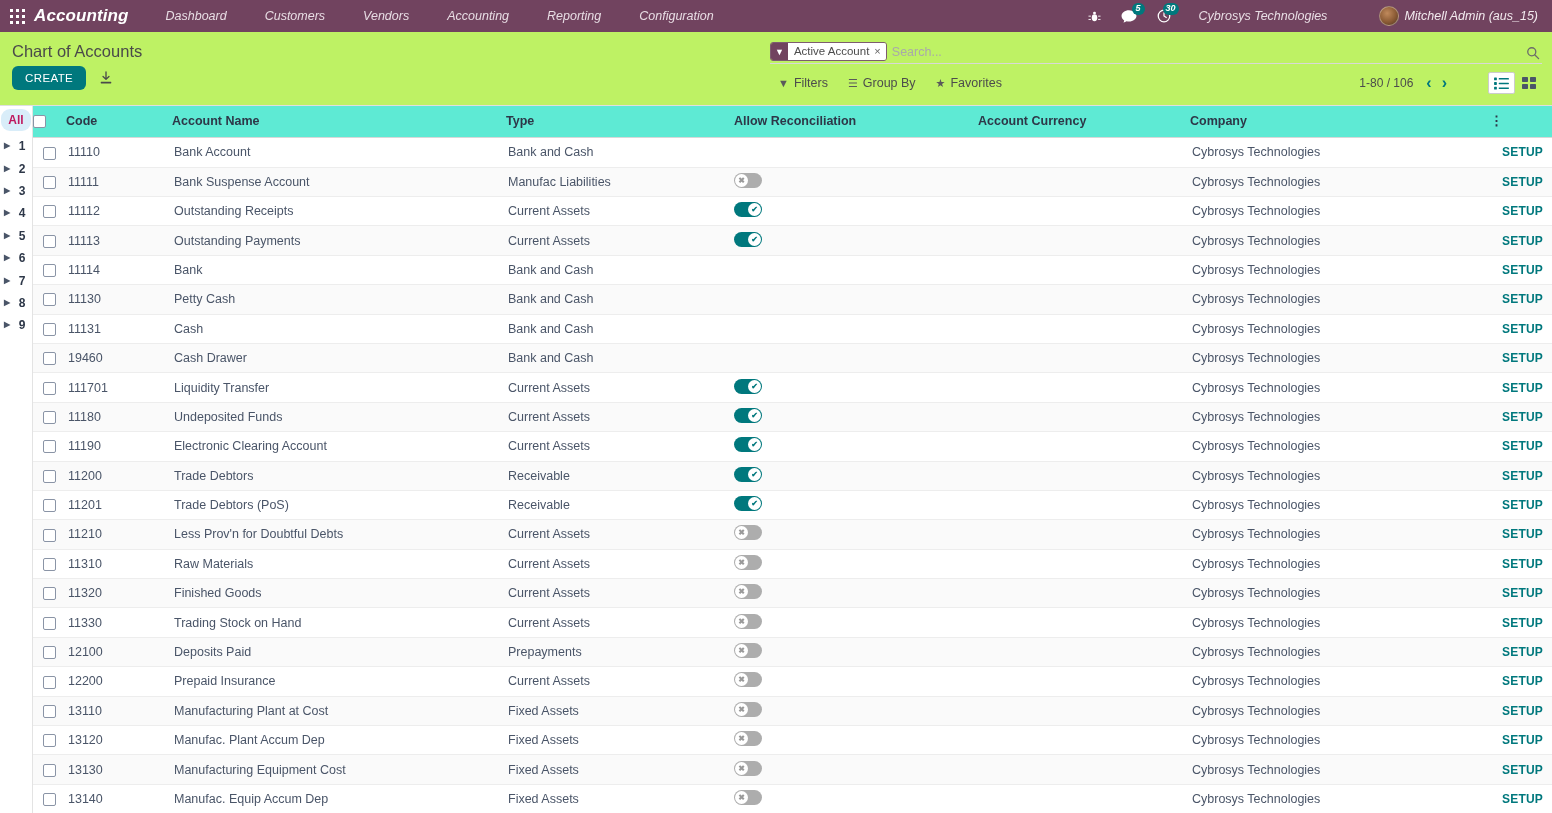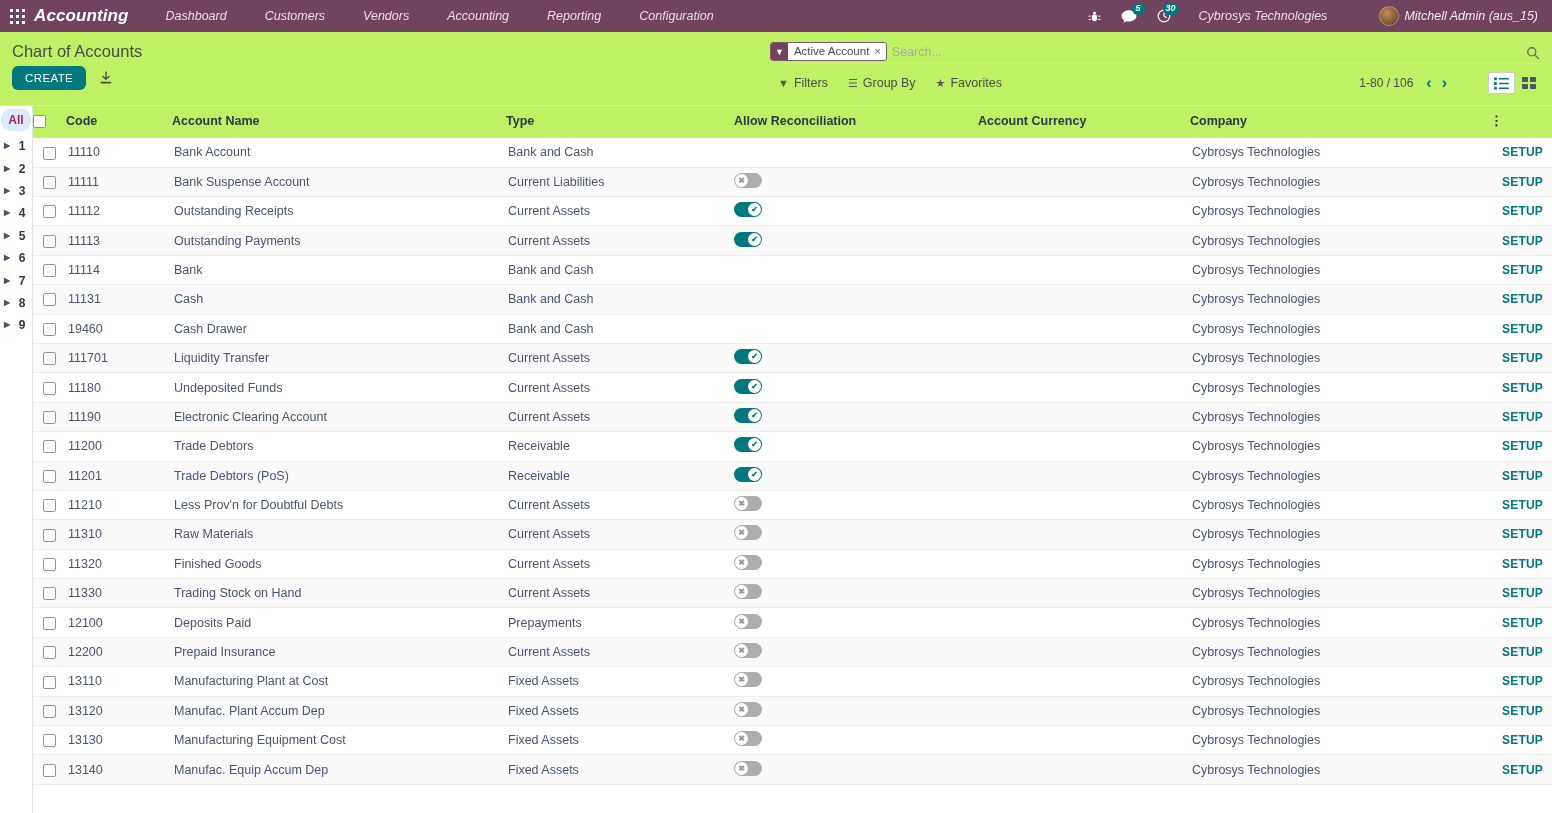--- a/index.html
+++ b/index.html
@@ -303,21 +303,21 @@
     table-layout: fixed;
     font-size: 12.5px;
   }
   table.o-list thead th {
     text-align: left;
     font-size: 12.5px;
     color: #2d3748;
     font-weight: bold;
     padding: 8px 0 9px 0;
     border-bottom: 1px solid #d8d8d8;
-    background: #bef264;
+    background: #5eead4;
     white-space: nowrap;
   }
   table.o-list tbody td {
     padding: 0;
     height: 29.4px;
     border-bottom: 1px solid #ededed;
     color: #4a5568;
     vertical-align: middle;
     white-space: nowrap;
     overflow: hidden;
@@ -591,21 +591,21 @@
             <td class="col-curr"><span class="cell-pad"></span></td>
             <td class="col-comp"><span class="cell-pad">Cybrosys Technologies</span></td>
             <td class="col-setup">
               <span class="setup-link">SETUP</span>
             </td>
           </tr>
           <tr>
             <td class="col-check"><span class="chk"></span></td>
             <td class="col-code"><span class="cell-pad">11111</span></td>
             <td class="col-name"><span class="cell-pad">Bank Suspense Account</span></td>
-            <td class="col-type"><span class="cell-pad">Current Liabilities</span></td>
+            <td class="col-type"><span class="cell-pad">Manufac Liabilities</span></td>
             <td class="col-recon"><span class="toggle off">
                 <span class="knob">✖</span>
               </span></td>
             <td class="col-curr"><span class="cell-pad"></span></td>
             <td class="col-comp"><span class="cell-pad">Cybrosys Technologies</span></td>
             <td class="col-setup">
               <span class="setup-link">SETUP</span>
             </td>
           </tr>
           <tr>
@@ -643,20 +643,32 @@
             <td class="col-type"><span class="cell-pad">Bank and Cash</span></td>
             <td class="col-recon"></td>
             <td class="col-curr"><span class="cell-pad"></span></td>
             <td class="col-comp"><span class="cell-pad">Cybrosys Technologies</span></td>
             <td class="col-setup">
               <span class="setup-link">SETUP</span>
             </td>
           </tr>
           <tr>
             <td class="col-check"><span class="chk"></span></td>
+            <td class="col-code"><span class="cell-pad">11130</span></td>
+            <td class="col-name"><span class="cell-pad">Petty Cash</span></td>
+            <td class="col-type"><span class="cell-pad">Bank and Cash</span></td>
+            <td class="col-recon"></td>
+            <td class="col-curr"><span class="cell-pad"></span></td>
+            <td class="col-comp"><span class="cell-pad">Cybrosys Technologies</span></td>
+            <td class="col-setup">
+              <span class="setup-link">SETUP</span>
+            </td>
+          </tr>
+          <tr>
+            <td class="col-check"><span class="chk"></span></td>
             <td class="col-code"><span class="cell-pad">11131</span></td>
             <td class="col-name"><span class="cell-pad">Cash</span></td>
             <td class="col-type"><span class="cell-pad">Bank and Cash</span></td>
             <td class="col-recon"></td>
             <td class="col-curr"><span class="cell-pad"></span></td>
             <td class="col-comp"><span class="cell-pad">Cybrosys Technologies</span></td>
             <td class="col-setup">
               <span class="setup-link">SETUP</span>
             </td>
           </tr>

